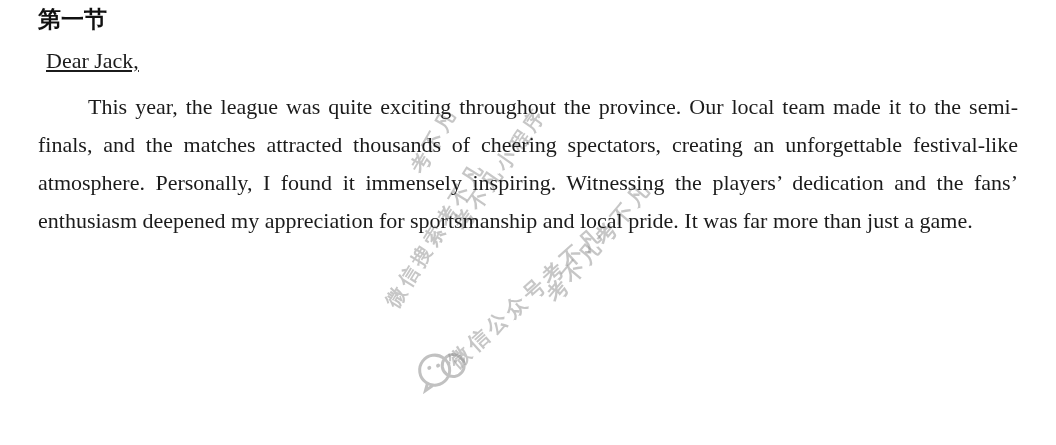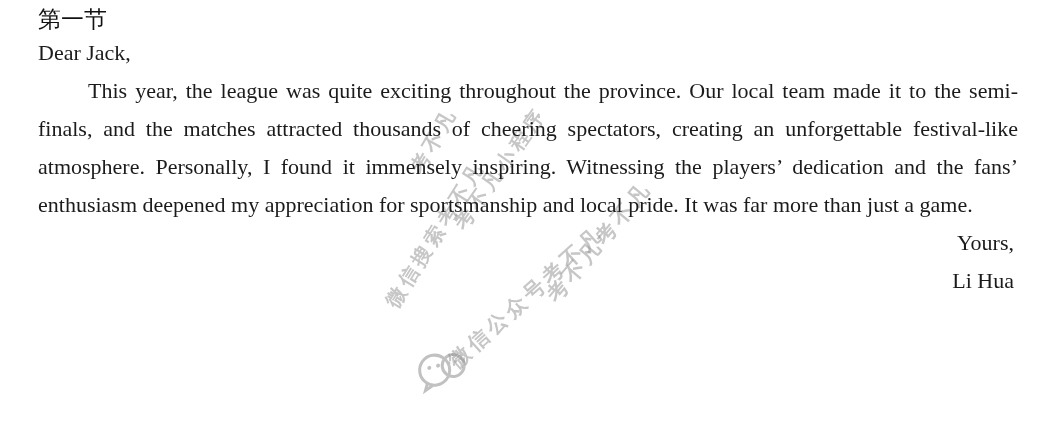--- a/index.html
+++ b/index.html
@@ -16,25 +16,25 @@
     z-index: 2;
     padding: 4px 38px 0 38px;
     font-family: "Liberation Serif", "DejaVu Serif", serif;
     font-size: 22px;
     line-height: 38px;
   }
   .section-title {
     margin: 0;
     font-family: "Liberation Sans", "DejaVu Sans", sans-serif;
     font-size: 23px;
-    font-weight: 400;
+    font-weight: 700;
     line-height: 30px;
     color: #111111;
   }
-  .salutation { margin: 0; }
+  .salutation { margin: 8px; text-decoration: underline; }
   .para {
     margin: 0;
     text-indent: 50px;
     text-align: justify;
   }
   .closing-block {
     margin: 0;
     text-align: right;
     padding-right: 4px;
   }
@@ -88,19 +88,15 @@
 
   <div class="content">
     <h1 class="section-title">第一节</h1>
 
     <p class="salutation">Dear Jack,</p>
 
 
     <p class="para">This year, the league was quite exciting throughout the province. Our local team made it to the semi-finals, and the matches attracted thousands of cheering spectators, creating an unforgettable festival-like atmosphere. Personally, I found it immensely inspiring. Witnessing the players’ dedication and the fans’ enthusiasm deepened my appreciation for sportsmanship and local pride. It was far more than just a game.</p>
 
 
-    <div class="closing-block">
-      <p>Yours,</p>
-      <p>Li Hua</p>
-    </div>
   </div>
 
 </div>
 
 </body></html>

